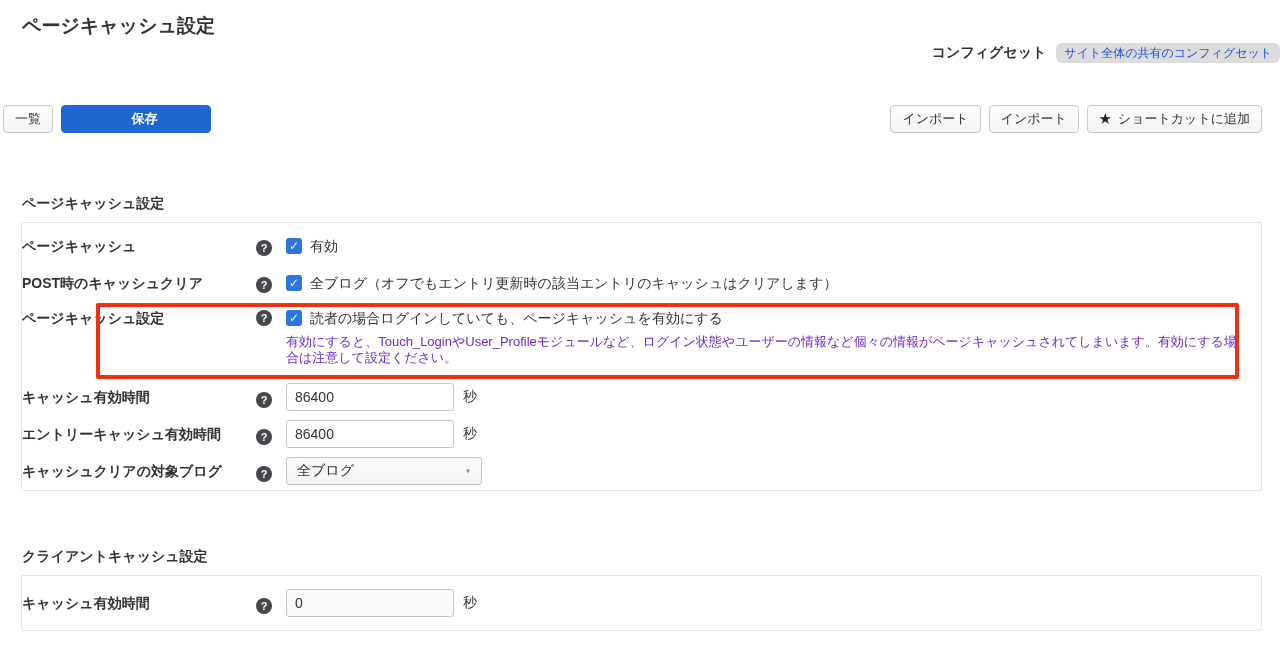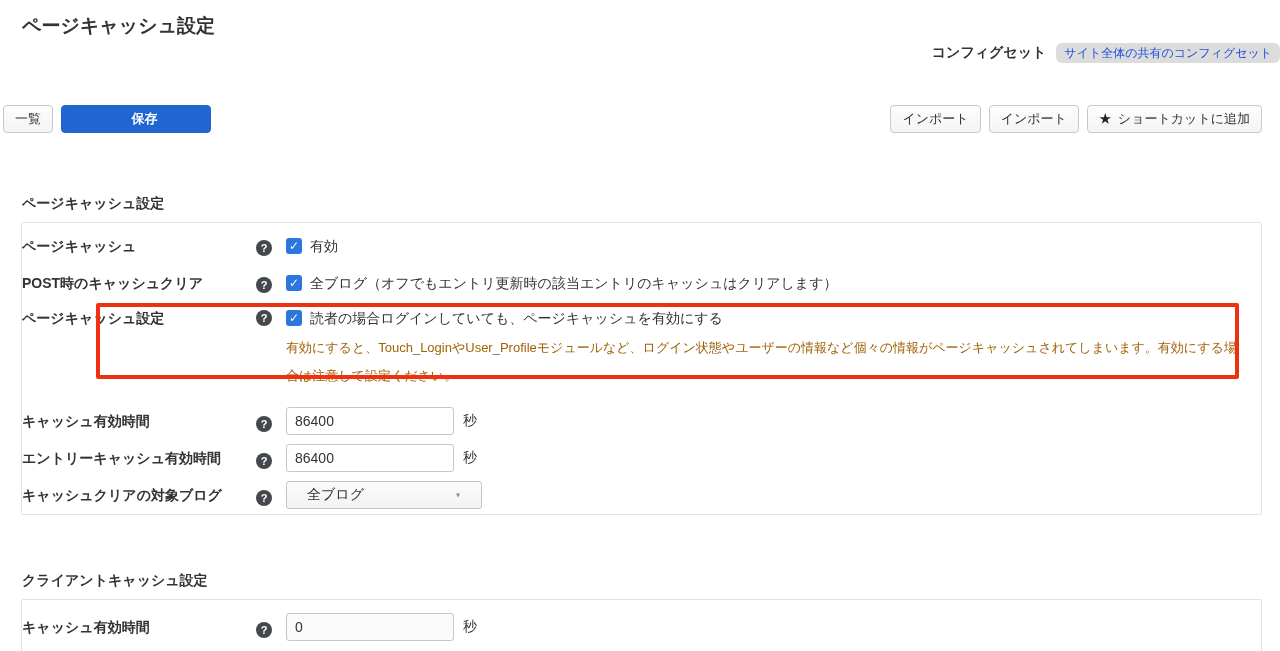--- a/index.html
+++ b/index.html
@@ -54,31 +54,31 @@
   .row-reader .help { margin-top:3px; }
 
   .control { margin-left:14px; display:flex; align-items:center; }
   .check-line { display:flex; align-items:center; cursor:pointer; }
   .checkbox { flex:none; width:16px; height:16px; background:#2b77de; border-radius:3px;
     color:#fff; font-size:12px; font-weight:bold; line-height:16px; text-align:center;
     margin-right:8px; }
   .check-text { font-size:14px; color:#333; line-height:22px; }
 
   .control-col { margin-left:14px; display:flex; flex-direction:column; max-width:952px; }
-  .note { margin-top:5px; font-size:13px; line-height:28px; color:#a16207; }
+  .note { margin-top:5px; font-size:13px; line-height:16px; color:#6d28d9; }
 
   .text-input { width:168px; height:28px; border:1px solid #c6c6c6; border-radius:3px;
     padding:0 8px; font-size:14px; color:#333; background:#fff;
     font-family:"Liberation Sans","DejaVu Sans",sans-serif; }
   .text-input.dim { background:#fafafa; }
   .unit { margin-left:9px; font-size:14px; color:#333; }
 
   .select { width:196px; height:28px; border:1px solid #c6c6c6; border-radius:3px;
     background:linear-gradient(#fbfbfb,#f3f3f3); display:flex; align-items:center;
-    justify-content:space-between; padding:0 20px; cursor:pointer;font-family:Liberation Mono, monospace; }
+    justify-content:space-between; padding:0 10px; cursor:pointer;font-family:Liberation Mono, monospace; }
   .select-value { font-size:14px; color:#333; }
   .caret { font-size:10px; color:#8a8a8a; }
 
   
   .annotation { position:absolute; left:74px; top:80px; width:1143px; height:76px;
     border:4px solid #ee3211; border-radius:2px; pointer-events:none; }
 </style>
 </head>
 <body>
 

